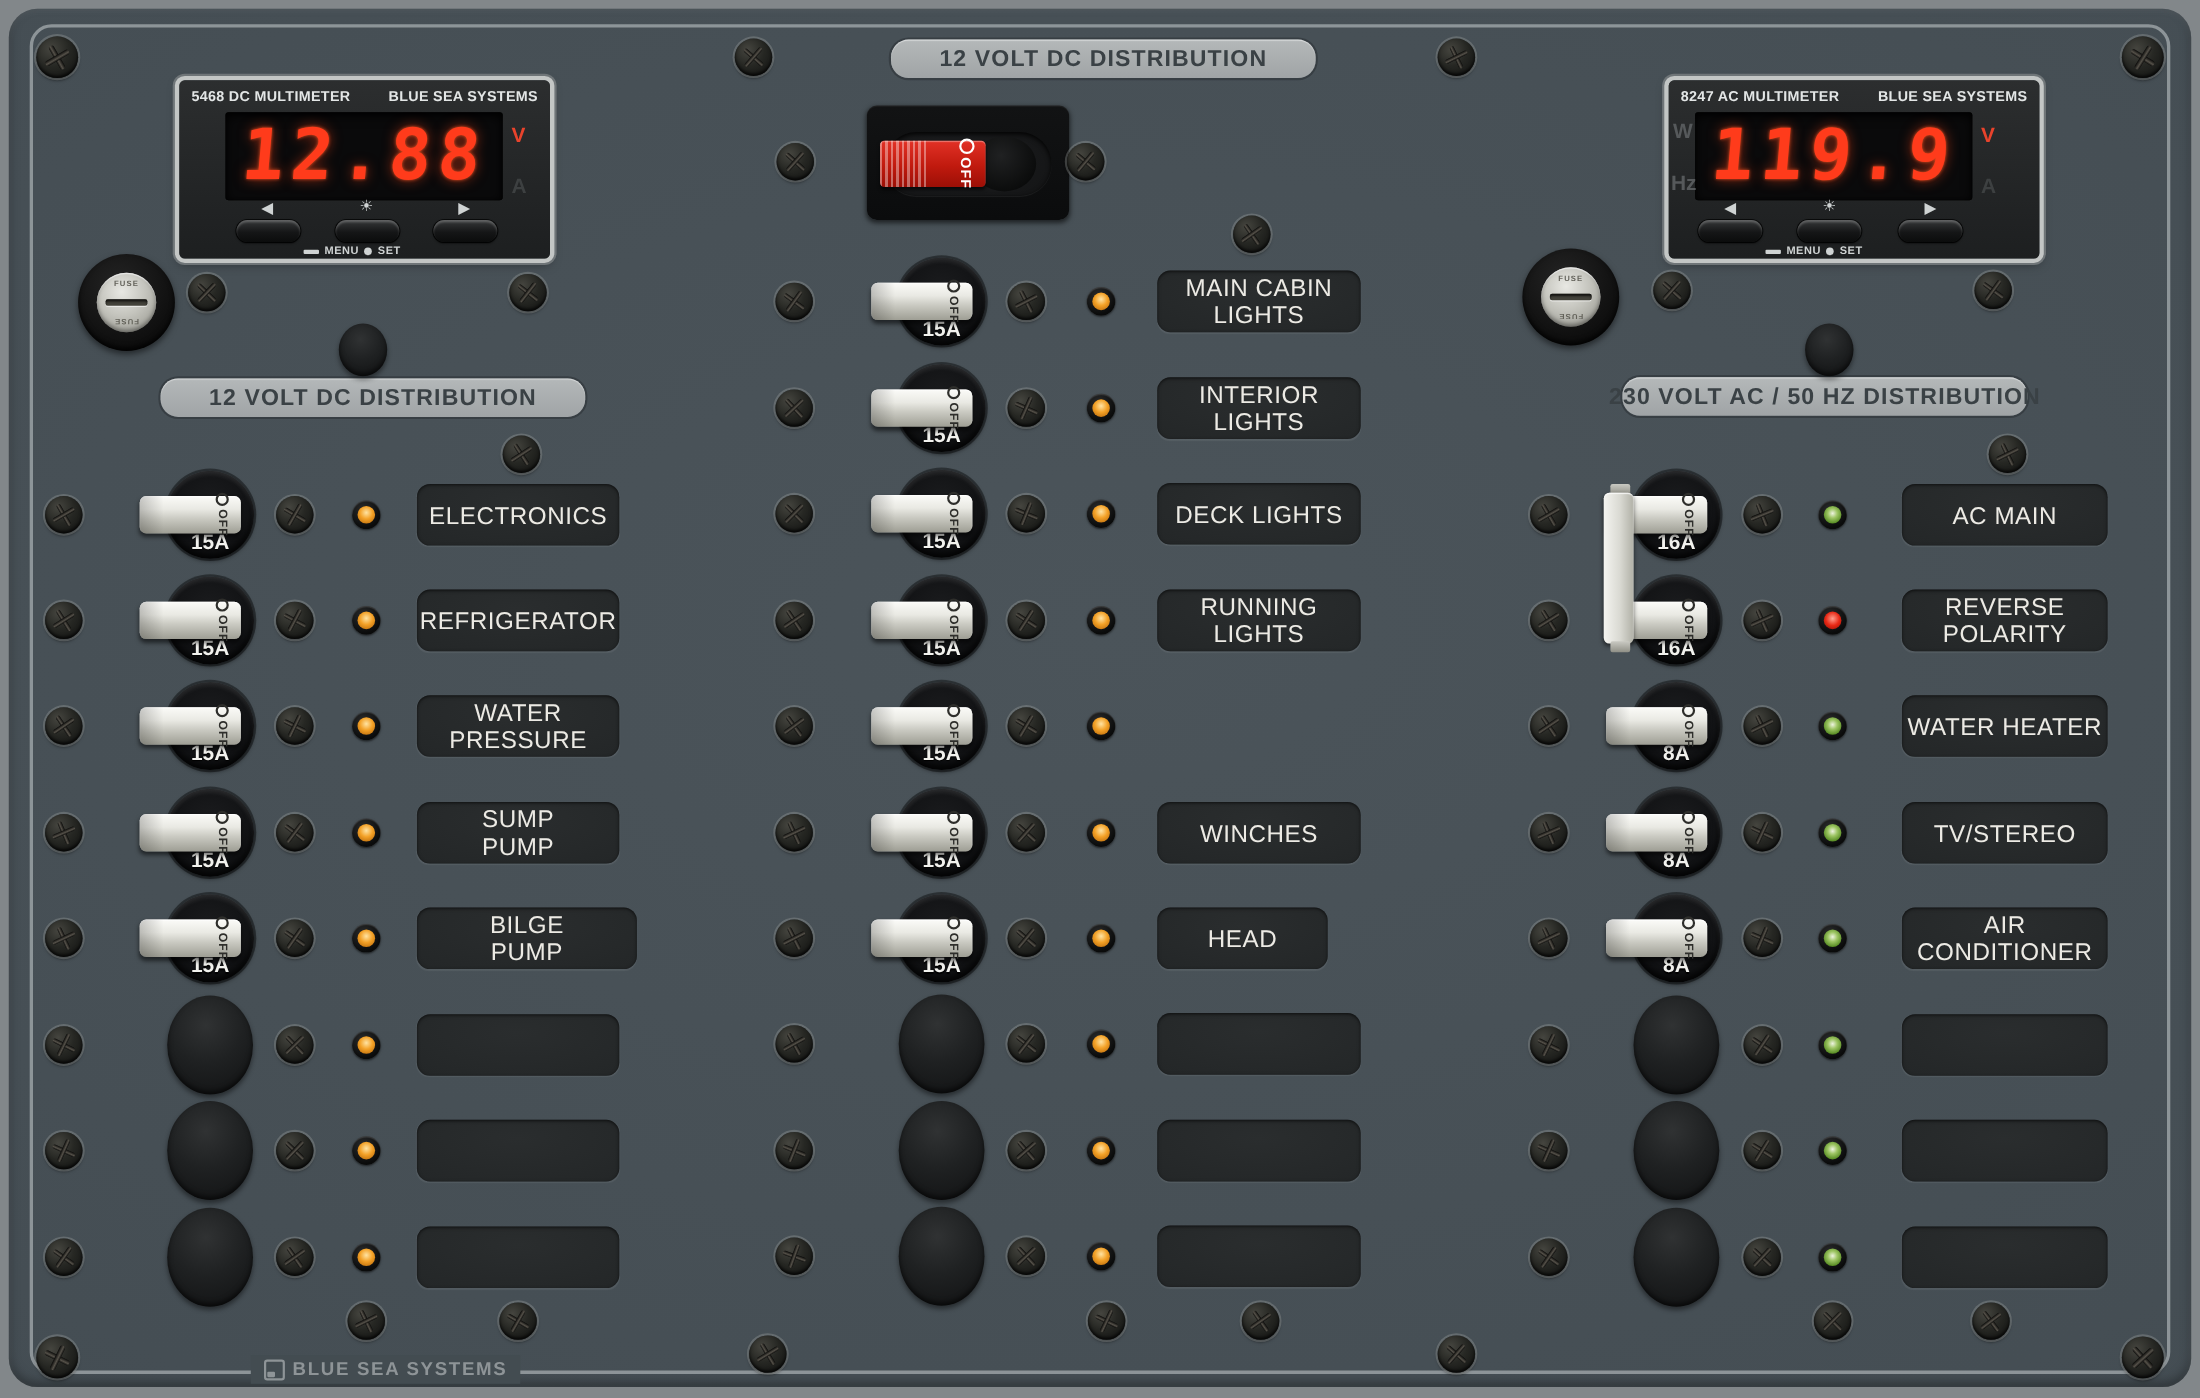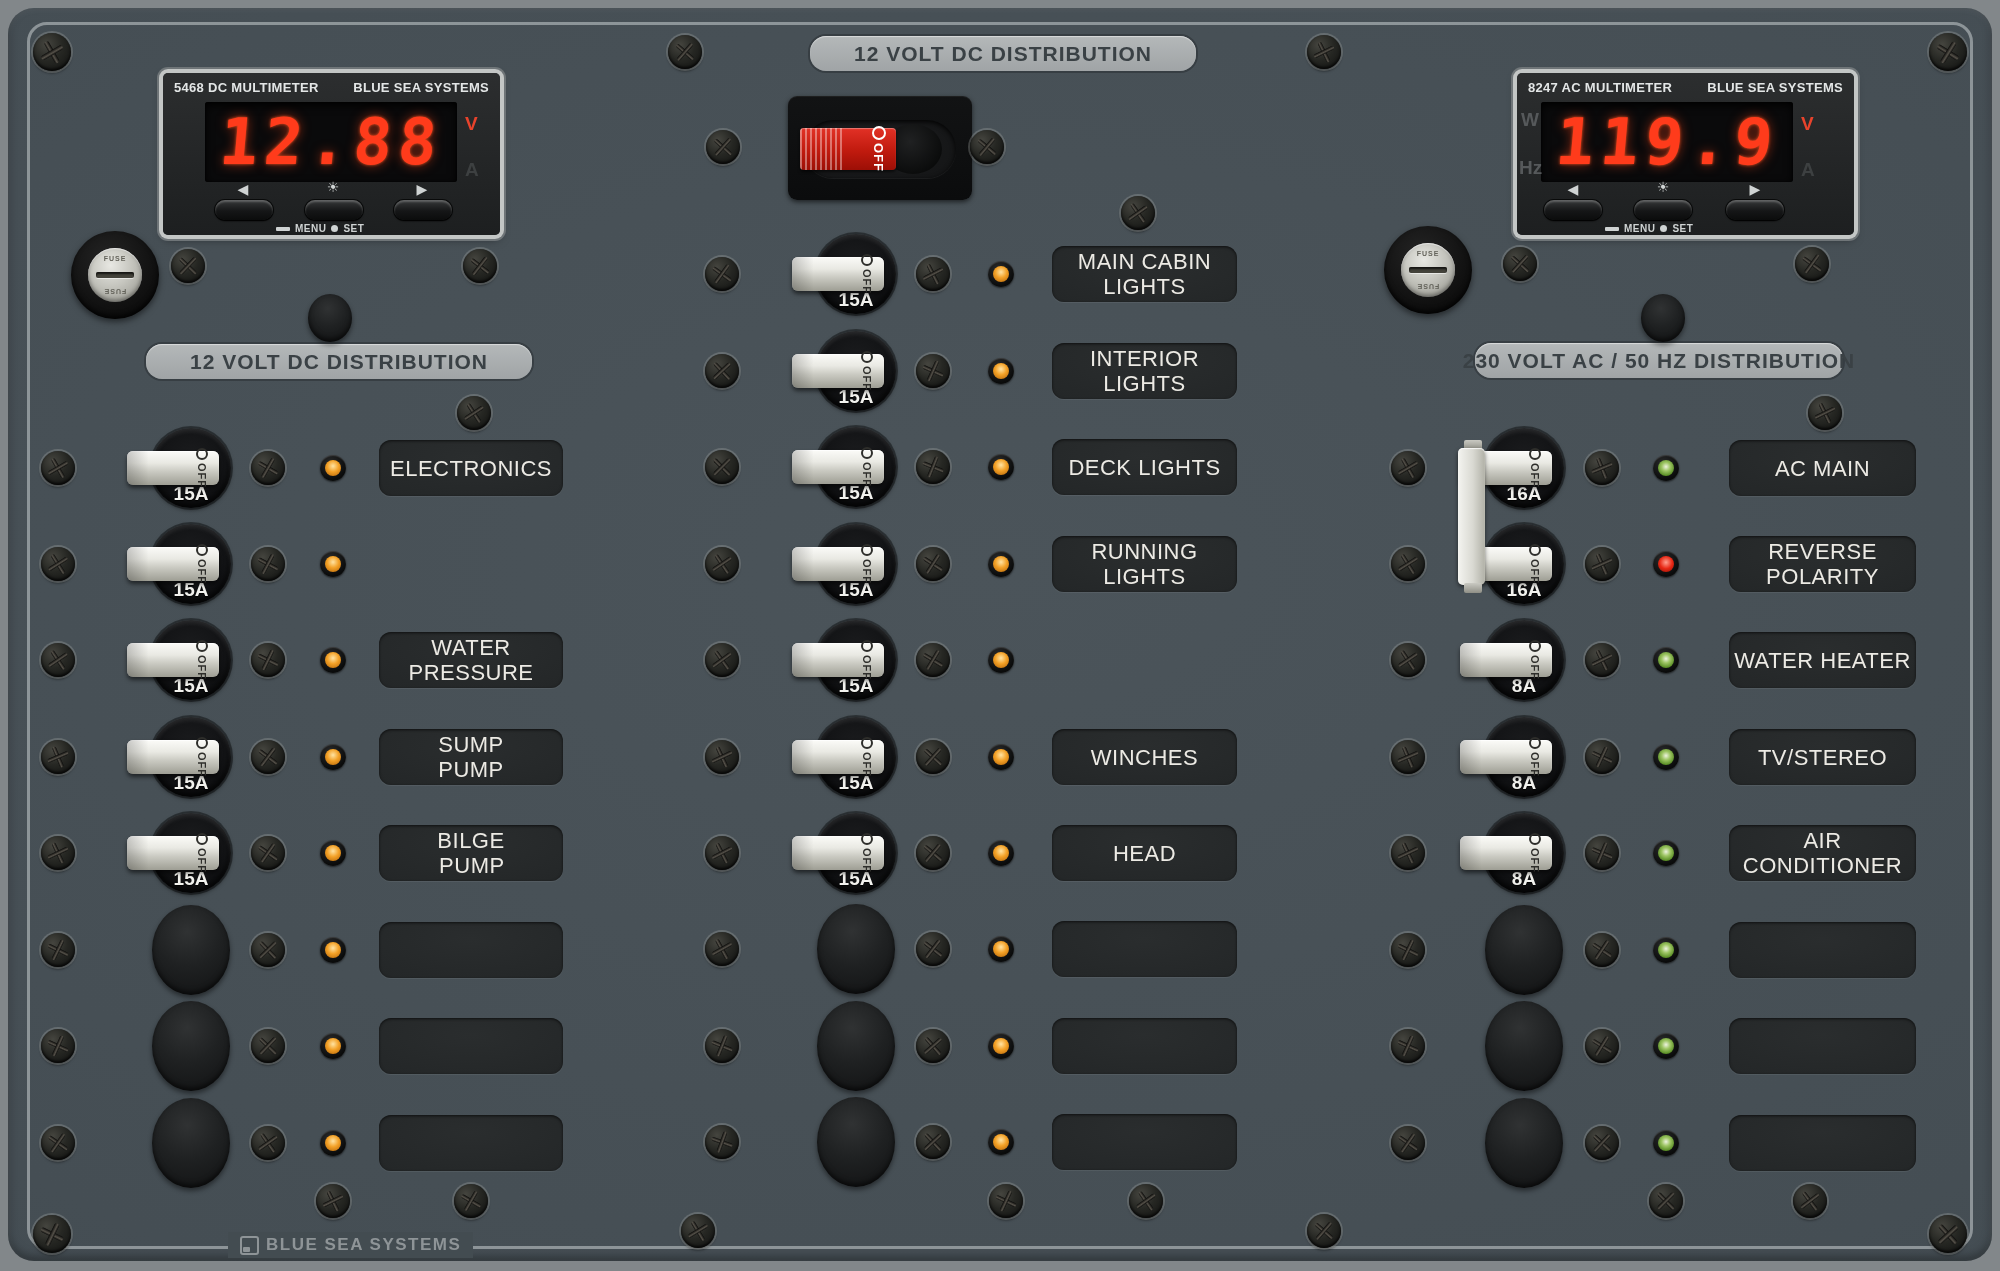--- a/index.html
+++ b/index.html
@@ -348,20 +348,21 @@
           <span class="ring"></span>
           <span>OFF</span>
         </div>
       </div>
       <div class="screw" style="left: 251px; top: 547px;">
         <i style="transform: rotate(-17deg);"></i>
       </div>
       <div class="led amber" style="left: 320px; top: 551px;">
         <div class="core"></div>
       </div>
+      <div class="pill" style="left: 379px; top: 536px; width: 184px;">REFRIGERATOR</div>
       <div class="screw" style="left: 41px; top: 643px;">
         <i style="transform: rotate(11deg);"></i>
       </div>
       <div class="bezel" style="left: 151px; top: 620px;">
         <div class="amp">15A</div>
       </div>
       <div class="lever" style="left: 127px; top: 643px;">
         <div class="offmark">
           <span class="ring"></span>
           <span>OFF</span>
@@ -406,21 +407,21 @@
           <span class="ring"></span>
           <span>OFF</span>
         </div>
       </div>
       <div class="screw" style="left: 251px; top: 836px;">
         <i style="transform: rotate(-10deg);"></i>
       </div>
       <div class="led amber" style="left: 320px; top: 840px;">
         <div class="core"></div>
       </div>
-      <div class="pill" style="left: 379px; top: 825px; width: 184px; text-align: right;">BILGE
+      <div class="pill" style="left: 379px; top: 825px; width: 200px;">BILGE
 PUMP</div>
       <div class="screw" style="left: 41px; top: 933px;">
         <i style="transform: rotate(-19deg);"></i>
       </div>
       <div class="dome" style="left: 152px; top: 905px; width: 78px; height: 90px;"></div>
       <div class="screw" style="left: 251px; top: 933px;">
         <i style="transform: rotate(1deg);"></i>
       </div>
       <div class="led amber" style="left: 320px; top: 937px;">
         <div class="core"></div>
@@ -575,21 +576,21 @@
           <span class="ring"></span>
           <span>OFF</span>
         </div>
       </div>
       <div class="screw" style="left: 916px; top: 836px;">
         <i style="transform: rotate(-5deg);"></i>
       </div>
       <div class="led amber" style="left: 988px; top: 840px;">
         <div class="core"></div>
       </div>
-      <div class="pill" style="left: 1052px; top: 825px; width: 185px;">HEAD</div>
+      <div class="pill" style="left: 1052px; top: 825px; width: 155px;">HEAD</div>
       <div class="screw" style="left: 705px; top: 932px;">
         <i style="transform: rotate(16deg);"></i>
       </div>
       <div class="dome" style="left: 817px; top: 904px; width: 78px; height: 90px;"></div>
       <div class="screw" style="left: 916px; top: 932px;">
         <i style="transform: rotate(-7deg);"></i>
       </div>
       <div class="led amber" style="left: 988px; top: 936px;">
         <div class="core"></div>
       </div>

